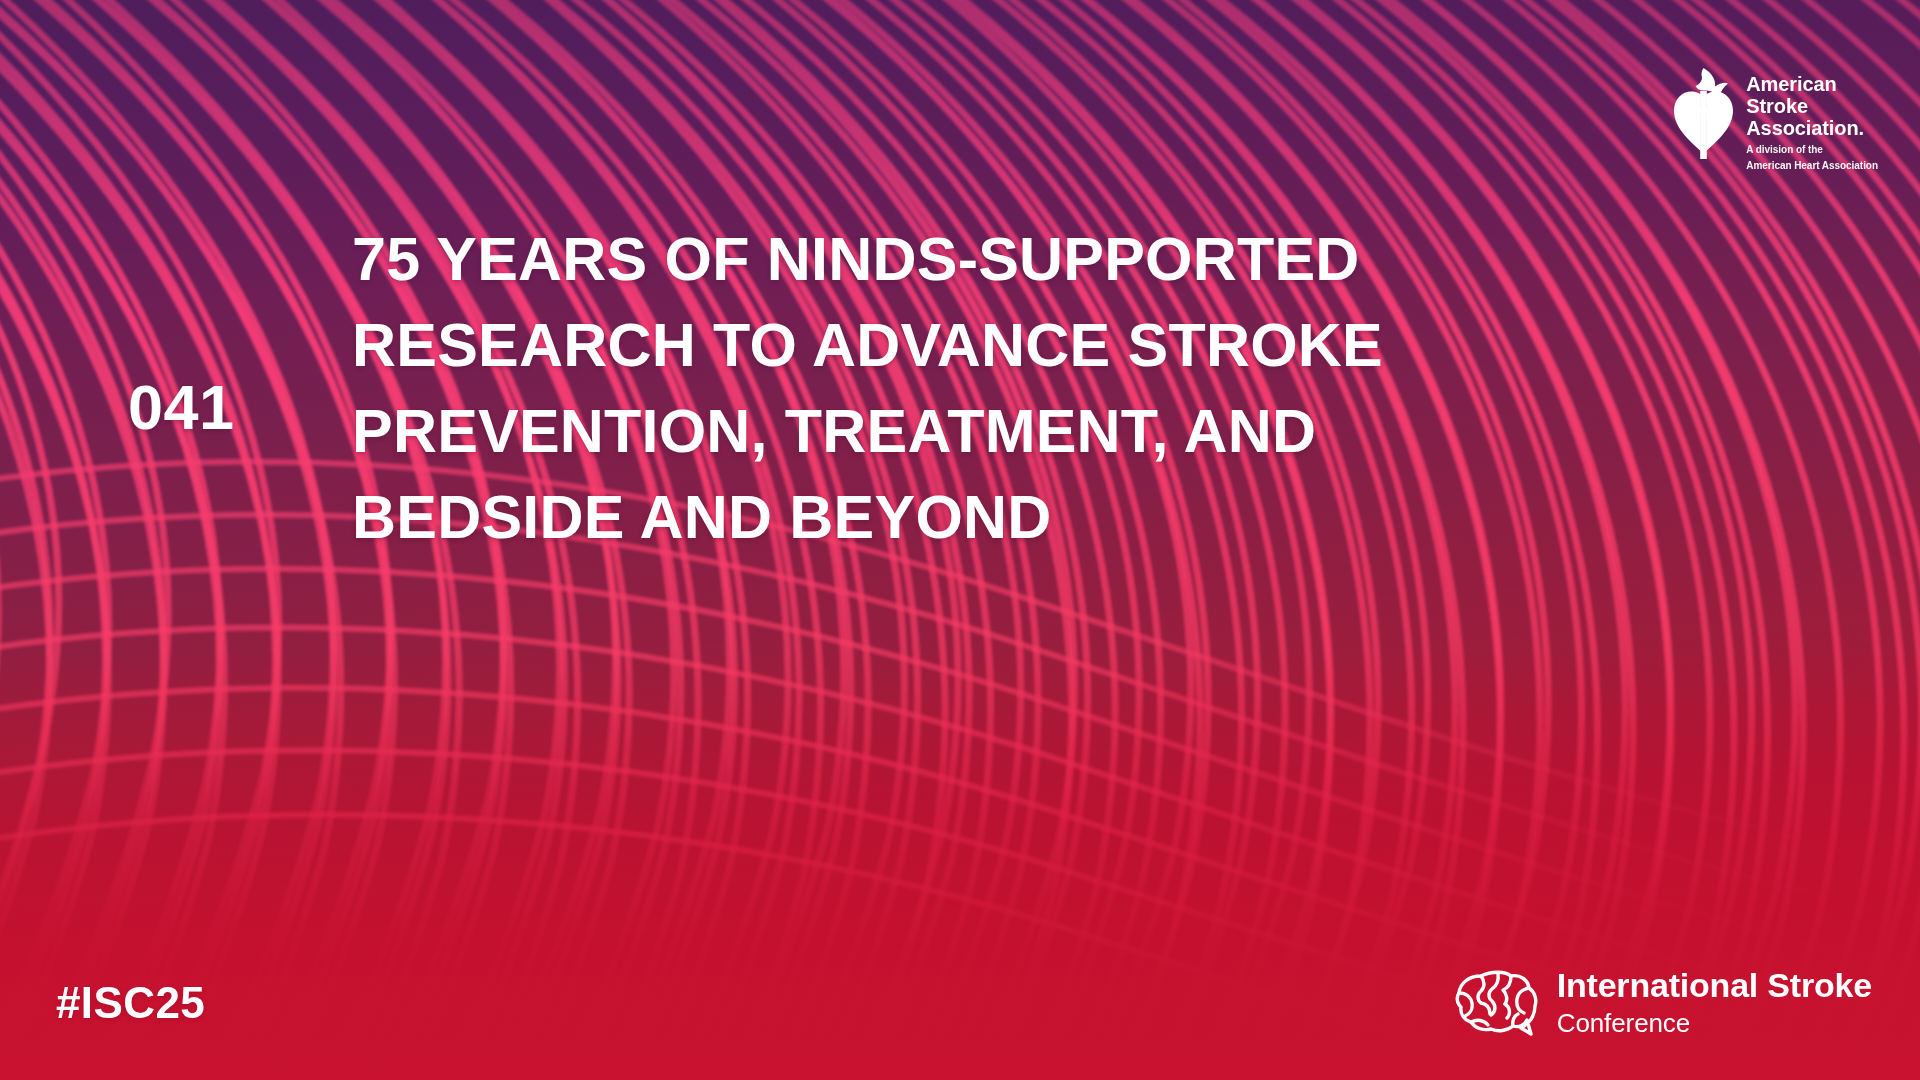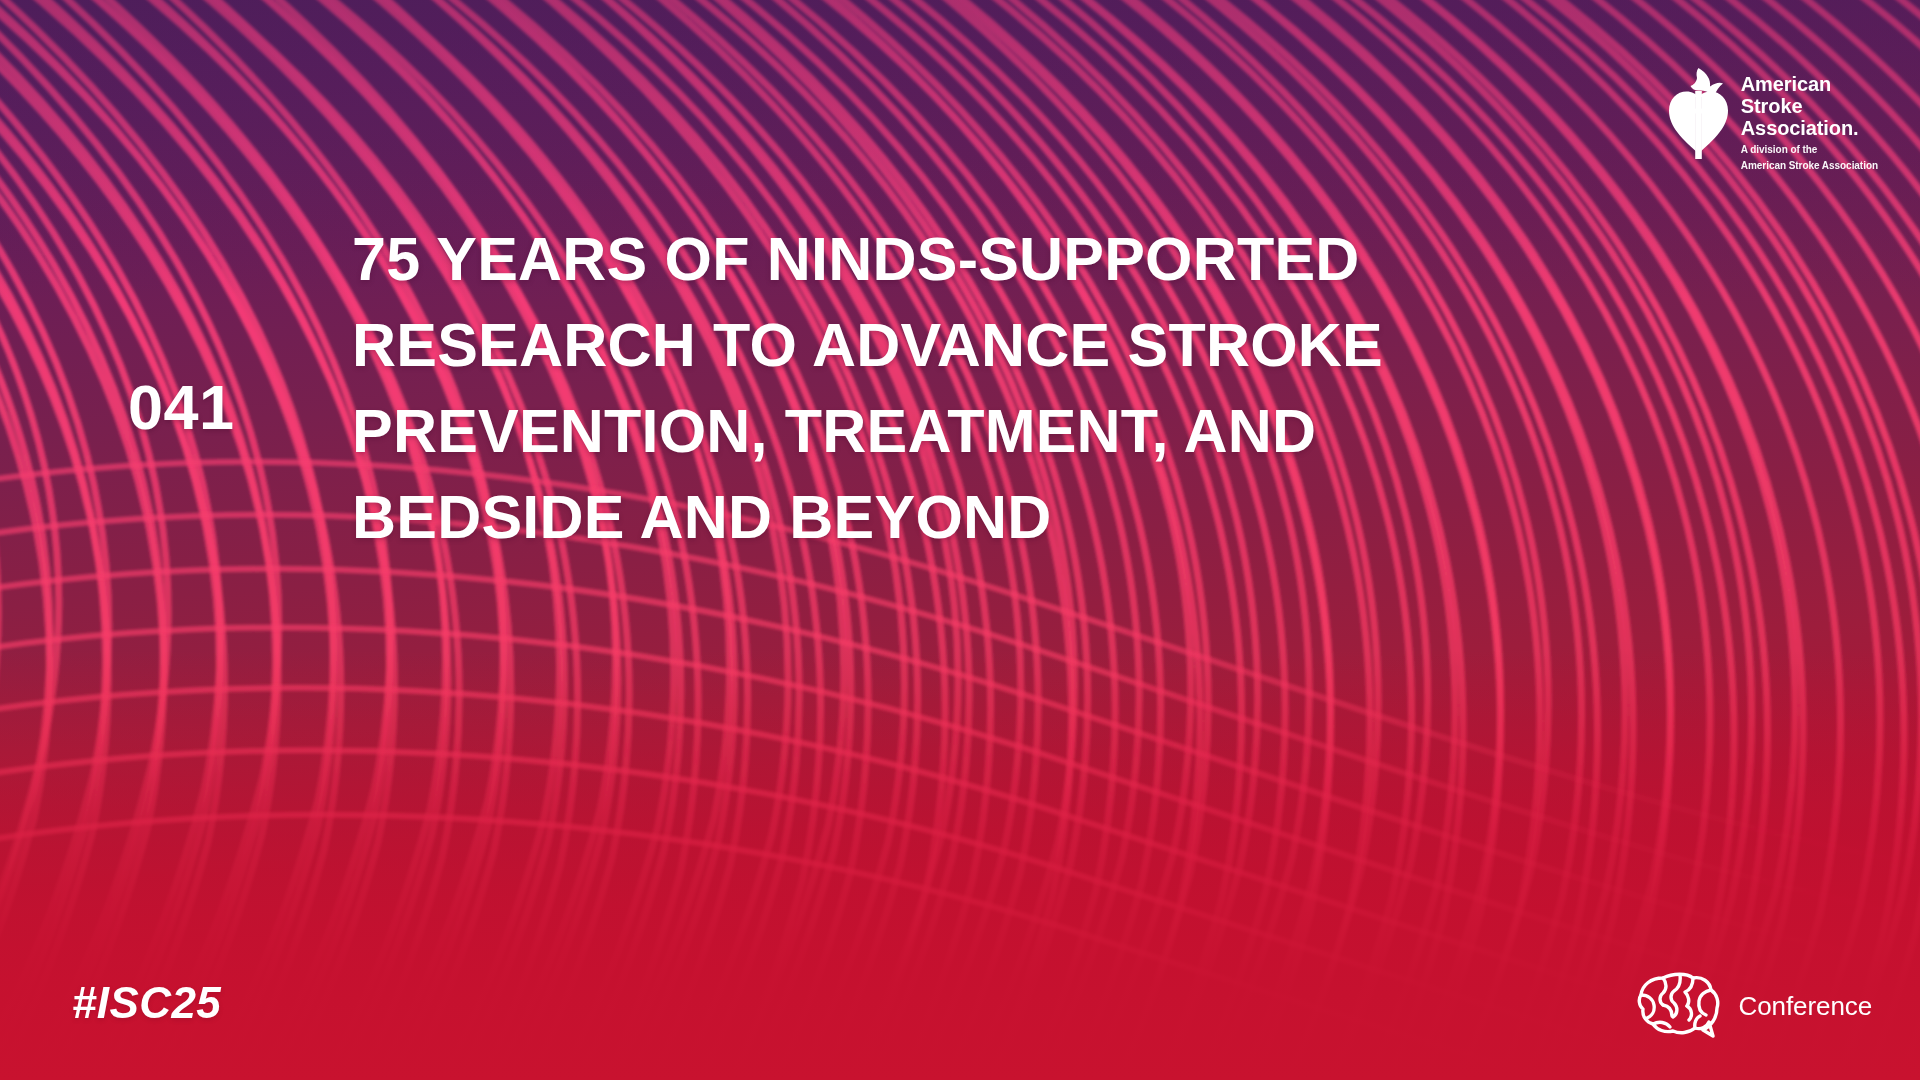--- a/index.html
+++ b/index.html
@@ -72,27 +72,26 @@
     color:#ffffff;
     line-height:86px;
     letter-spacing:.2px;
     white-space:nowrap;
     text-shadow:0 2px 5px rgba(70,10,45,.30);
   }
 
   
   .hashtag {
     position:absolute;
-    left:72px; bottom:52px;
+    left:56px; bottom:52px;
     font-size:44px;
     font-weight:bold;
     color:#ffffff;
     letter-spacing:.4px;
     text-shadow:0 2px 4px rgba(120,8,34,.25);
-    font-style:italic;
   }
 
   
   .asa-logo {
     position:absolute;
     right:42px; top:34px;
     display:flex;
     align-items:flex-start;
     gap:12px;
     margin-top:33px;
@@ -235,21 +234,21 @@
 
       <path d="M31.5 1 C 40 6 44 13 43 19.5 C 48.5 15.5 53 15 56 16.5
                C 52 19.5 49 24 47.5 29 C 44 25.5 38 23.5 31.5 23.5
                C 28 23.5 25 22 23.5 19 C 26.5 18 29.5 15 30 11 C 29 7 29.5 3.5 31.5 1 Z" fill="#ffffff"></path>
     </svg>
     <div class="asa-words">
       <div class="asa-name">American</div>
       <div class="asa-name">Stroke</div>
       <div class="asa-name">Association.</div>
       <div class="asa-sub">A division of the</div>
-      <div class="asa-sub">American Stroke Association</div>
+      <div class="asa-sub">American Heart Association</div>
     </div>
   </div>
 
   <div class="isc-logo">
     <svg class="isc-brain" viewBox="0 0 86 72" xmlns="http://www.w3.org/2000/svg">
       <g fill="none" stroke="#ffffff" stroke-width="3.4" stroke-linecap="round" stroke-linejoin="round">
 
         <path d="M26 8 C 14 8 5 15 4 25 C 1 29 2 36 6 39 C 5 46 9 52 16 54
                  C 20 60 28 63 36 61 C 43 64 52 63 58 58
                  C 64 60 70 57 72 52 L 76 66 L 66 60
@@ -261,17 +260,18 @@
         <path d="M56 8 C 56 15 53 20 48 22 C 52 26 53 32 50 36"></path>
         <path d="M74 20 C 68 21 63 25 62 31 C 61 38 64 43 69 45"></path>
         <path d="M4 25 C 11 25 16 29 17 35 C 18 41 15 46 10 48"></path>
         <path d="M26 35 C 32 36 35 40 35 46"></path>
         <path d="M50 36 C 55 39 56 46 52 50"></path>
         <path d="M16 54 C 22 51 29 52 33 57"></path>
         <path d="M58 58 C 57 53 59 48 63 46"></path>
       </g>
     </svg>
     <div class="isc-words">
+      <div class="isc-line1">International Stroke</div>
       <div class="isc-line2">Conference</div>
     </div>
   </div>
 
 </div>
 
 </body></html>

